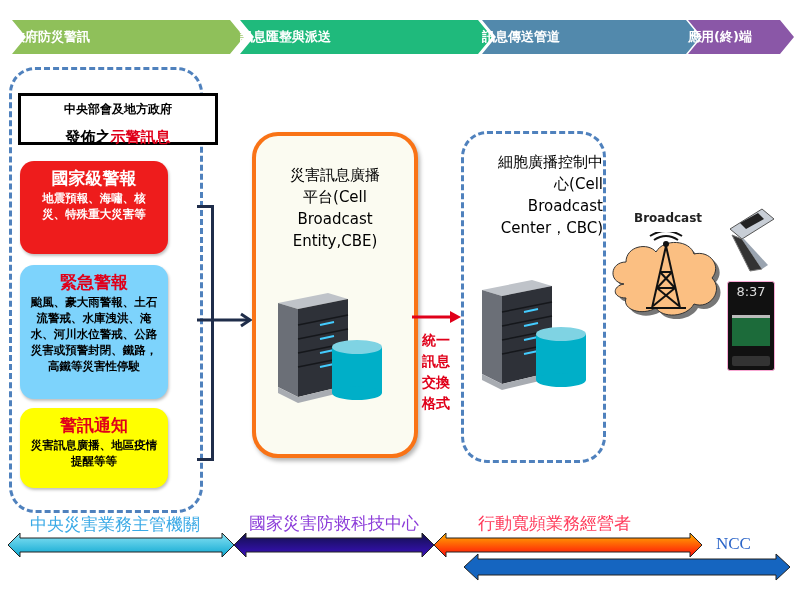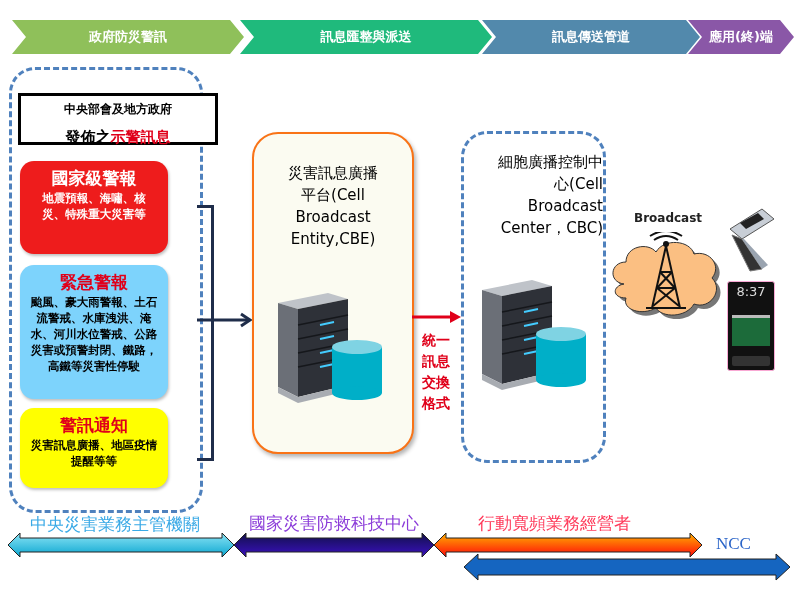--- a/index.html
+++ b/index.html
@@ -1,38 +1,38 @@
 <!DOCTYPE html>
 <html><head>
 <meta charset="utf-8">
 <style>
   html, body { margin:0; padding:0; }
   body { width:804px; height:589px; background:#ffffff; position:relative; overflow:hidden;
          font-family:"DejaVu Sans","Liberation Sans",sans-serif; }
   .abs { position:absolute; }
   
-  .chev { position:absolute; top:20px; height:34px; display:flex; align-items:center; justify-content:center;
+  .chev { position:absolute; top:20px; height:34px; display:flex; align-items:center; 
           color:#fff; font-weight:bold; font-size:13px; }
   .chev svg { position:absolute; left:0; top:0; }
   .chev span { position:relative; z-index:1; }
   
   .left-group { left:9px; top:67px; width:188px; height:440px; border:3px dashed #4f81bd; border-radius:26px; }
   .issuer-box { left:18px; top:93px; width:200px; height:52px; border:3px solid #000; background:#fff;
                 text-align:center; box-sizing:border-box; }
   .issuer-l1 { font-size:12px; font-weight:bold; margin-top:5px; color:#000; }
   .issuer-l2 { font-size:15px; font-weight:bold; color:#000; margin-top:10px; }
   .issuer-l2 .red { color:#e0001a; }
   .alert-box { position:absolute; left:20px; width:148px; border-radius:14px; text-align:center; box-sizing:border-box;
                box-shadow:1px 2px 3px rgba(0,0,0,0.25); }
   .alert-title { font-size:17px; font-weight:bold; margin-top:6px; }
   .alert-desc { font-size:11.5px; font-weight:bold; color:#000; line-height:16px; padding:0 6px; }
   
   .bracket { left:197px; top:205px; width:14px; height:250px; border:3px solid #1f2d4a; border-left:none; }
   
-  .cbe-box { left:252px; top:132px; width:158px; height:318px; background:#fbfbf1; border:2px solid #f97316;
+  .cbe-box { left:252px; top:132px; width:158px; height:318px; background:#fbfbf1; border:4px solid #f97316;
              border-radius:26px; box-shadow:2px 3px 4px rgba(0,0,0,0.3); text-align:center; }
   .node-title { font-size:15px; color:#000; line-height:22px; margin-top:28px; }
   
   .cbc-box { left:461px; top:131px; width:139px; height:326px; border:3px dashed #4f81bd; border-radius:26px; text-align:center; }
   .cbc-box .node-title { margin-top:17px;text-align:right; }
   .vlabel { left:419px; top:330px; width:34px; color:#e0001a; font-size:14px; font-weight:bold; line-height:21px; text-align:center; }
   .bc-label { left:634px; top:211px; font-size:12px; font-weight:bold; color:#222; }
   .bottom-label { position:absolute; font-size:17px; white-space:nowrap; }
 </style>
 </head>

